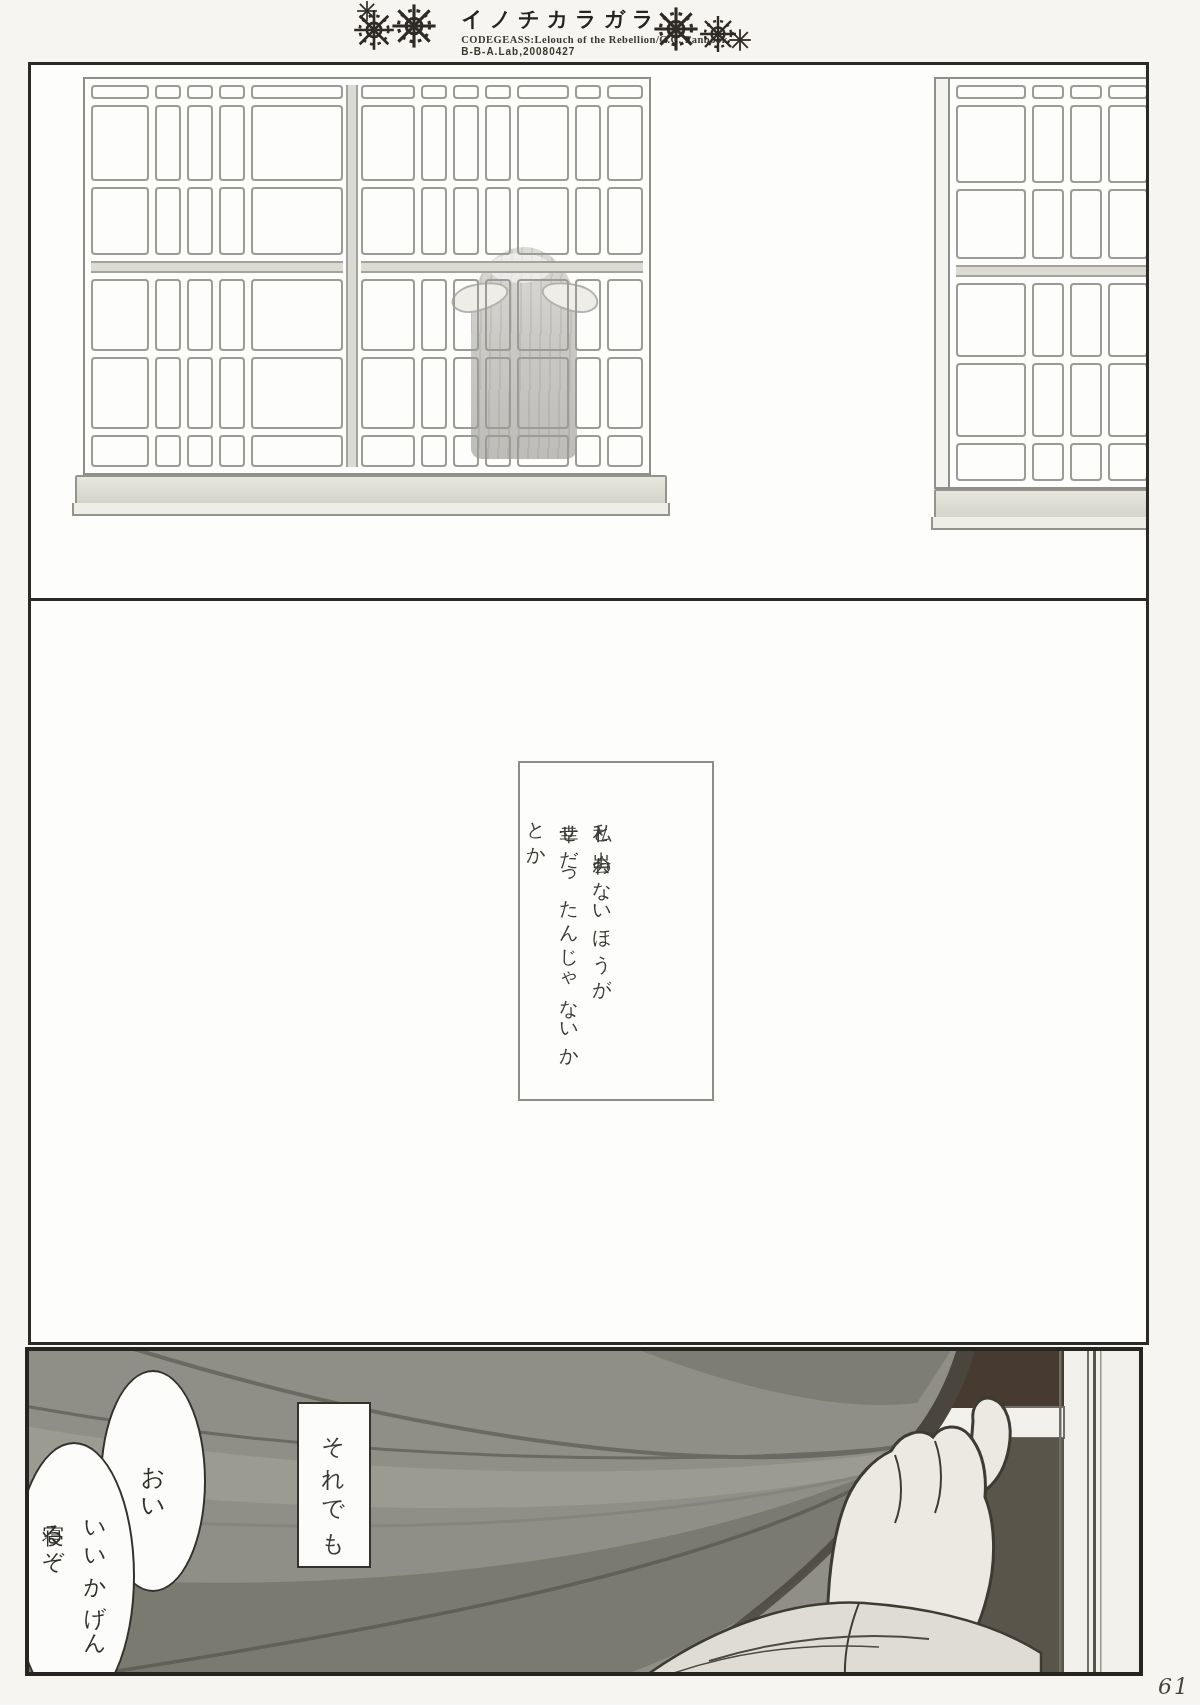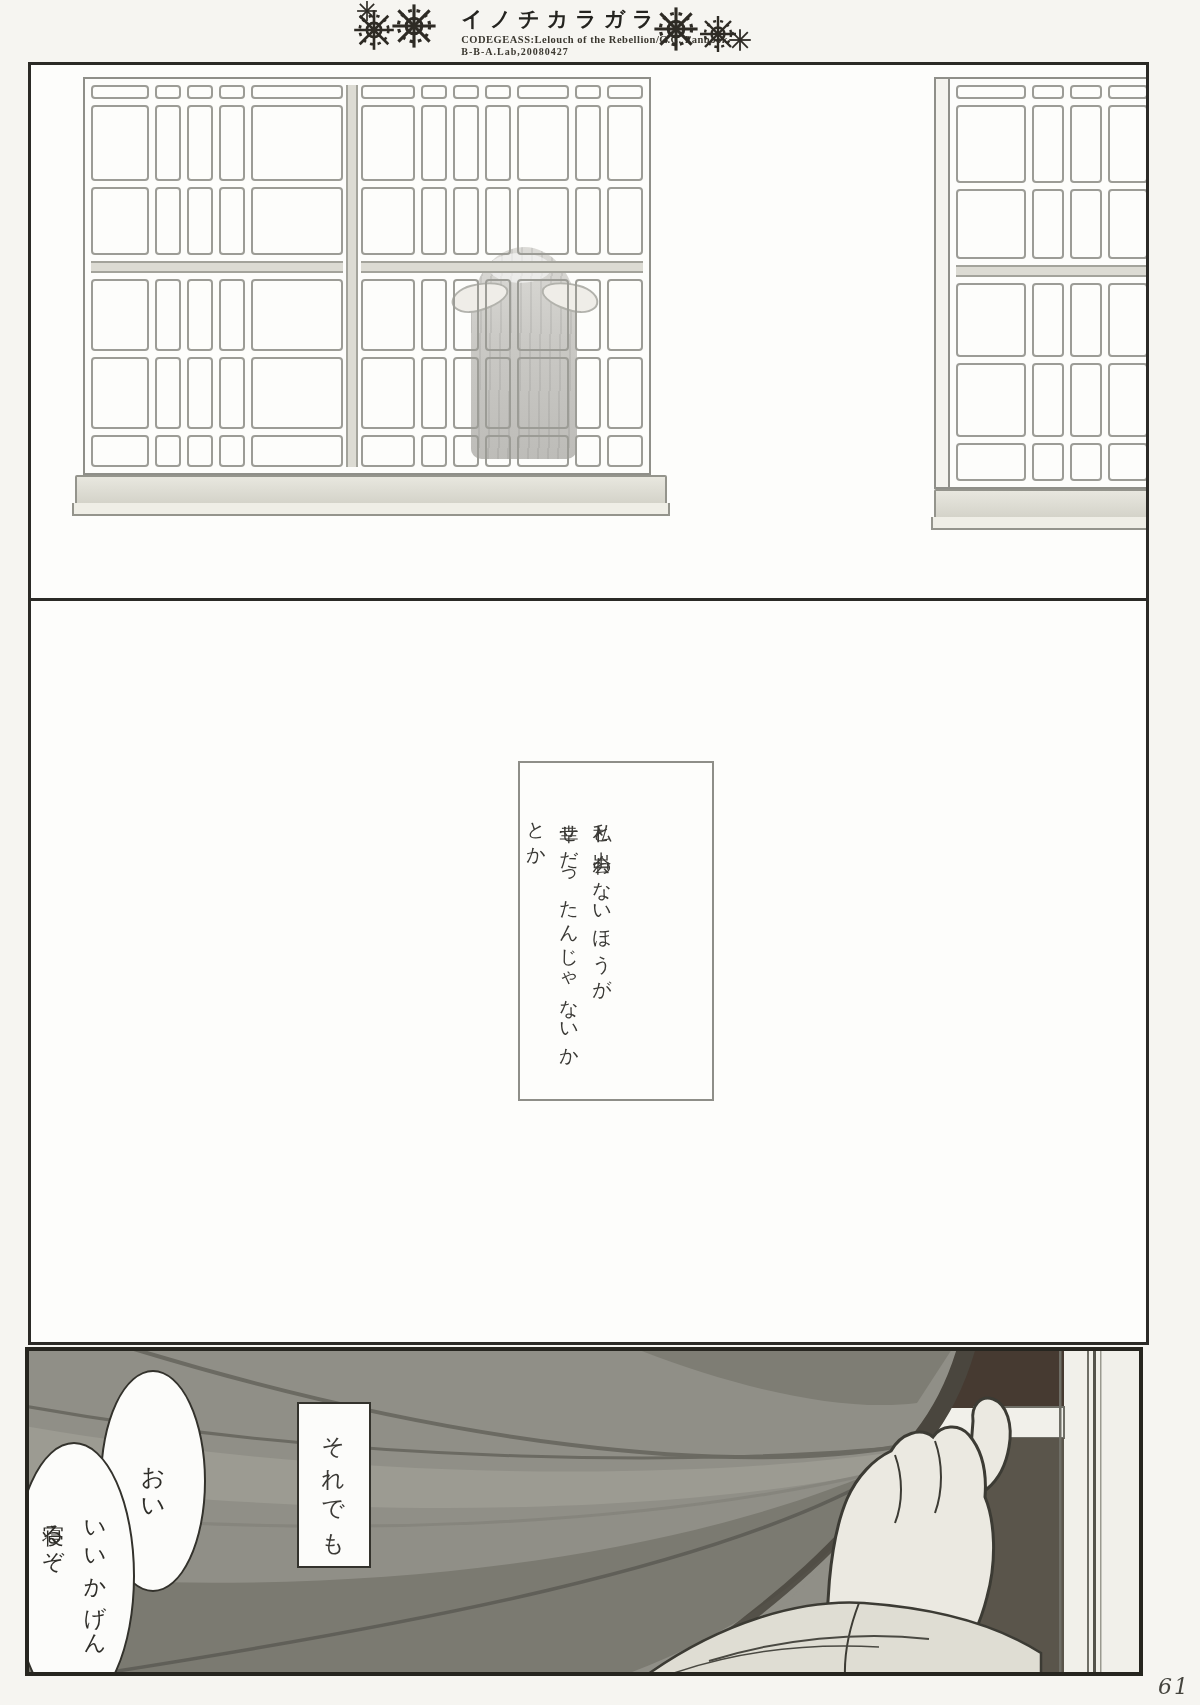--- a/index.html
+++ b/index.html
@@ -10,21 +10,21 @@
   *{margin:0;padding:0;box-sizing:border-box;}
   html,body{background:#e8e7e3;}
   .page{position:relative;width:1200px;height:1705px;background:var(--paper);
     font-family:"DejaVu Sans",sans-serif;overflow:hidden;margin:0 auto;}
 
   
   .header{position:absolute;left:0;top:0;width:100%;height:60px;}
   .head-text{position:absolute;left:50%;top:5px;transform:translateX(-52%);text-align:left;white-space:nowrap;}
   .title{font-size:21px;font-weight:bold;letter-spacing:7px;color:#252420;}
   .subtitle{font-size:10.5px;font-weight:bold;color:#3a372f;font-family:"Liberation Serif",serif;margin-top:1px;letter-spacing:.5px;}
-  .credit{font-size:10px;font-weight:bold;color:#3a372f;font-family:Liberation Serif, serif;margin-top:1px;letter-spacing:1px;}
+  .credit{font-size:10px;font-weight:bold;color:#3a372f;font-family:Liberation Sans, sans-serif;margin-top:1px;letter-spacing:1px;}
   .flake{position:absolute;}
   .flake svg{display:block;}
 
   
   .panel-ab{position:absolute;left:28px;top:62px;width:1121px;height:1283px;
     border:3px solid var(--panel-border);background:#fdfdfb;overflow:hidden;}
   .divider{position:absolute;left:0;top:533px;width:100%;height:3px;background:var(--panel-border);}
 
   .window{position:absolute;background:#fdfdfb;border:2px solid #8f8f89;padding:6px;}
   .winA{left:52px;top:12px;width:568px;height:398px;}

